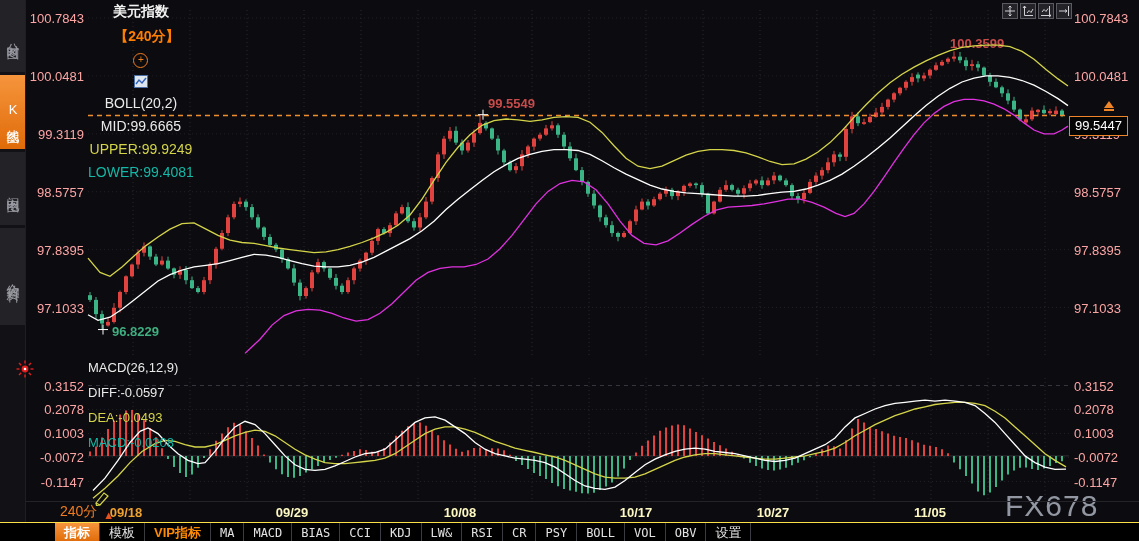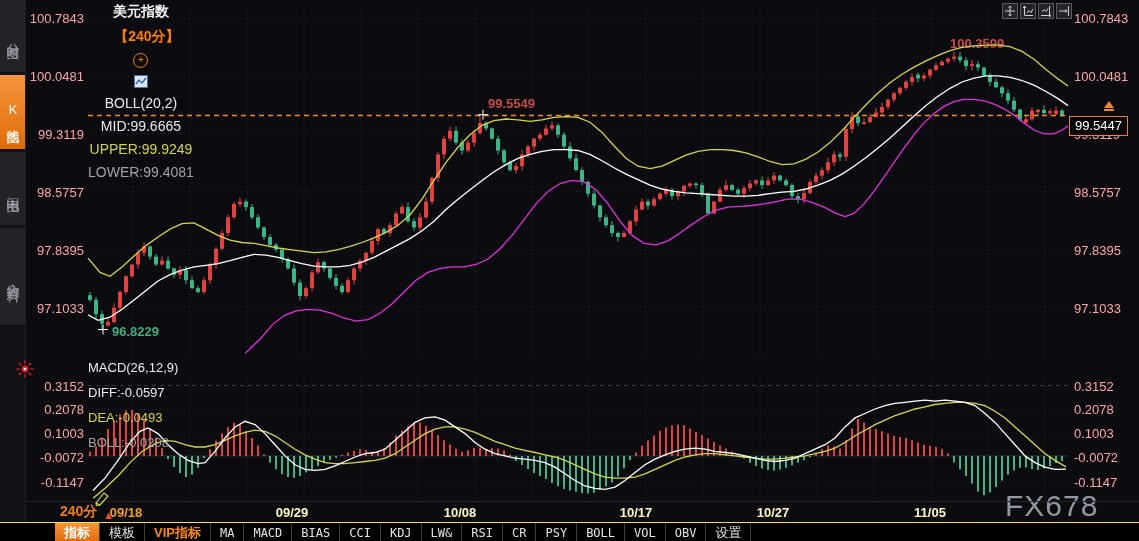--- a/index.html
+++ b/index.html
@@ -13,41 +13,41 @@
   .side-tab{writing-mode:vertical-rl;text-orientation:upright;width:25px;text-align:center;
             font-size:13px;color:#9a9aa2;background:#222227;margin-bottom:3px;
             display:flex;align-items:center;justify-content:center;letter-spacing:2px;cursor:pointer;}
   .side-tab.active{background:linear-gradient(#f6953d,#e06b08);color:#fff;}
   
   .hdr{left:88px;top:3px;font-size:14px;display:flex;align-items:center;gap:7px;white-space:nowrap;}
   .hdr .sym{color:#f2f2f2;font-weight:bold;}
   .hdr .per{color:#ff7e00;font-weight:bold;margin-left:12px;}
   .plus-ic{display:inline-block;width:13px;height:13px;border:1px solid #f07c1f;border-radius:50%;
            color:#f07c1f;font-size:10px;line-height:12px;text-align:center;cursor:pointer;}
-  .c-wht{color:#eaeaea;} .c-yel{color:#d4d44a;} .c-mag{color:#a3a3a3;}
+  .c-wht{color:#eaeaea;} .c-yel{color:#d4d44a;} .c-mag{color:#14b8a6;}
   
   .axlab{position:absolute;font-size:13px;color:#fca5a5;white-space:nowrap;}
   .axlab.left{width:56px;text-align:right;left:28px;}
   .axlab.right{left:1074px;text-align:left;}
   
   .anno{position:absolute;font-size:13px;font-weight:bold;white-space:nowrap;}
   .anno.red{color:#c84b4b;} .anno.green{color:#3fae80;}
   
   .pricebox{position:absolute;left:1069px;top:116px;border:1px solid #f08428;background:#050505;
             color:#fff;font-size:13px;padding:1px 5px 2px 5px;z-index:4;}
   .pmarker{position:absolute;left:1104px;top:101px;z-index:4;cursor:pointer;}
   .pmarker .tri{width:0;height:0;border-left:5px solid transparent;border-right:5px solid transparent;
                 border-bottom:7px solid #f08428;}
   .pmarker .bar{width:10px;height:2px;background:#f08428;margin-top:1px;}
   
   .macdhdr{left:88px;top:360px;font-size:13px;display:flex;gap:10px;white-space:nowrap;}
   
   .dates{position:absolute;left:0;top:501px;width:1139px;height:21px;border-top:1px solid #232329;z-index:3;}
   .datelab{position:absolute;top:3px;transform:translateX(-50%);font-size:13px;font-weight:bold;color:#fef9c3;}
-  .psel{position:absolute;left:60px;top:503px;font-size:14px;font-weight:bold;color:#f07c1f;
+  .psel{position:absolute;left:60px;top:503px;font-size:14px;font-weight:normal;color:#f07c1f;
         display:flex;gap:6px;align-items:flex-end;cursor:pointer;z-index:4;}
   .psel .tri{color:#e8521e;font-size:11px;}
   
   .wm{position:absolute;left:1005px;top:489px;font-size:30px;color:#aab0bc;opacity:.85;
       letter-spacing:1px;z-index:2;}
   
   .toolbar{position:absolute;left:0;top:522px;width:1139px;height:19px;background:#000;
            border-top:1px solid #fde047;display:flex;align-items:stretch;z-index:6;}
   .tb-spacer{width:55px;}
   .tb-item{display:flex;align-items:center;padding:0 9px;font-size:13px;color:#e2e2e4;
@@ -715,21 +715,21 @@
   <div class="pricebox">99.5447</div>
   <div class="pmarker">
       <div class="tri"></div>
       <div class="bar"></div>
     </div>
 
   <div class="overlay macdhdr">
     <span class="c-wht">MACD(26,12,9)</span>
     <span class="c-wht">DIFF:-0.0597</span>
     <span class="c-yel">DEA:-0.0493</span>
-    <span class="c-mag">BOLL:-0.0208</span>
+    <span class="c-mag">MACD:-0.0208</span>
   </div>
 
   <div class="dates" id="dates">
       <div class="datelab" style="left: 126px; color: rgb(240, 162, 46);">09/18</div>
       <div class="datelab" style="left: 292px;">09/29</div>
       <div class="datelab" style="left: 460px;">10/08</div>
       <div class="datelab" style="left: 636px;">10/17</div>
       <div class="datelab" style="left: 773px;">10/27</div>
       <div class="datelab" style="left: 930px;">11/05</div>
     </div>

